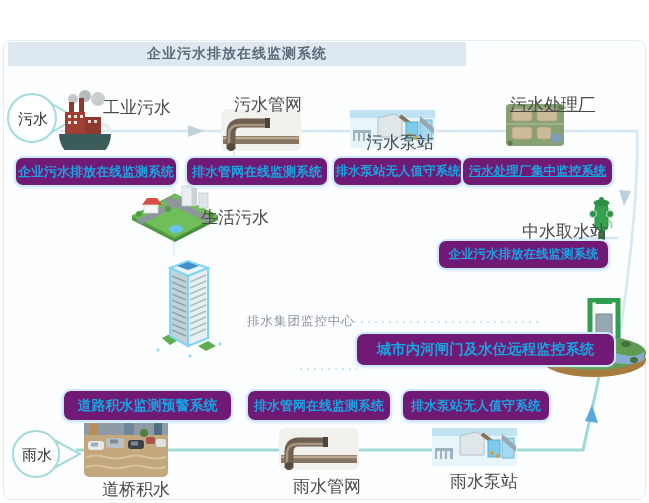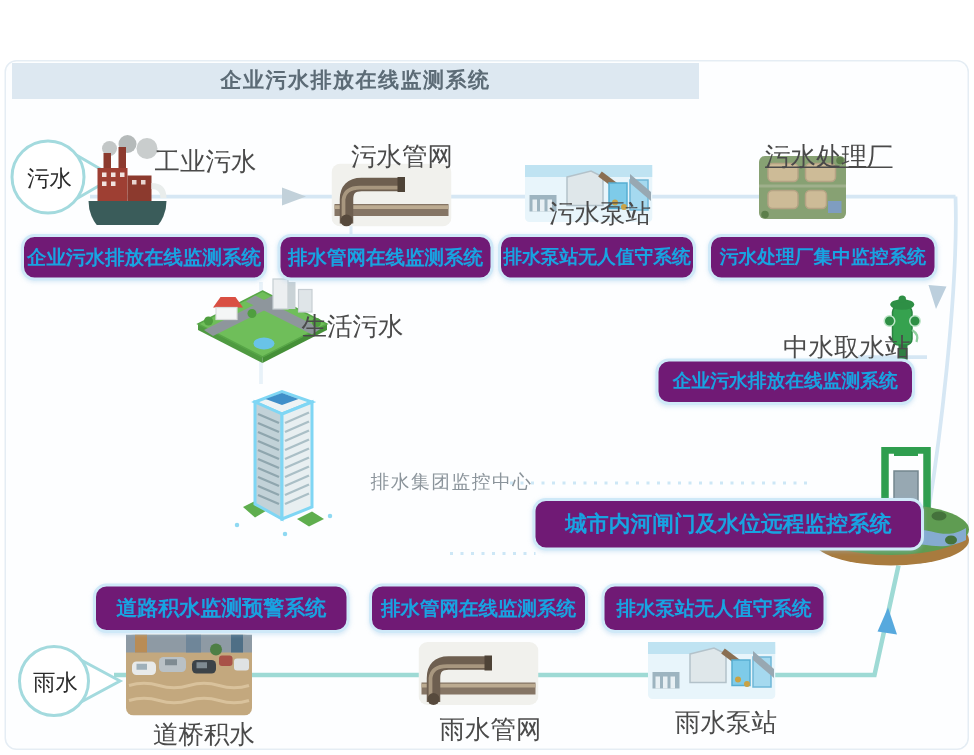--- a/index.html
+++ b/index.html
@@ -35,21 +35,21 @@
     position:absolute;left:222px;top:269px;width:164px;height:37px;z-index:3;
     background:linear-gradient(180deg,#45c8f2,#1d99d5);
     border:1px solid #2fb3e4;border-right:3px solid #0d7fbe;border-bottom:3px solid #0d7fbe;
     border-radius:2px;color:#ffffff;font-weight:bold;font-size:14.5px;
     display:flex;align-items:center;justify-content:center;white-space:nowrap;cursor:pointer;
   }
   
   #s1{left:14px;top:156px;width:160px;}
   #s2{left:185px;top:156px;width:140px;}
   #s3{left:332px;top:156px;width:128px;font-size:12.5px;}
-  #s4{left:472px;top:156px;width:149px;font-size:12.5px;}
+  #s4{left:461px;top:156px;width:149px;font-size:12.5px;text-decoration:underline;}
   #s5{left:437px;top:239px;width:169px;font-size:12.5px;}
   #s6{left:355px;top:332px;width:257px;height:31px;font-size:14.5px;}
   #s7{left:62px;top:389px;width:167px;height:29px;font-size:14px;}
   #s8{left:246px;top:389px;width:142px;height:29px;}
   #s9{left:401px;top:389px;width:146px;height:29px;}
 </style>
 </head>
 <body>
 
 <div class="stage">

